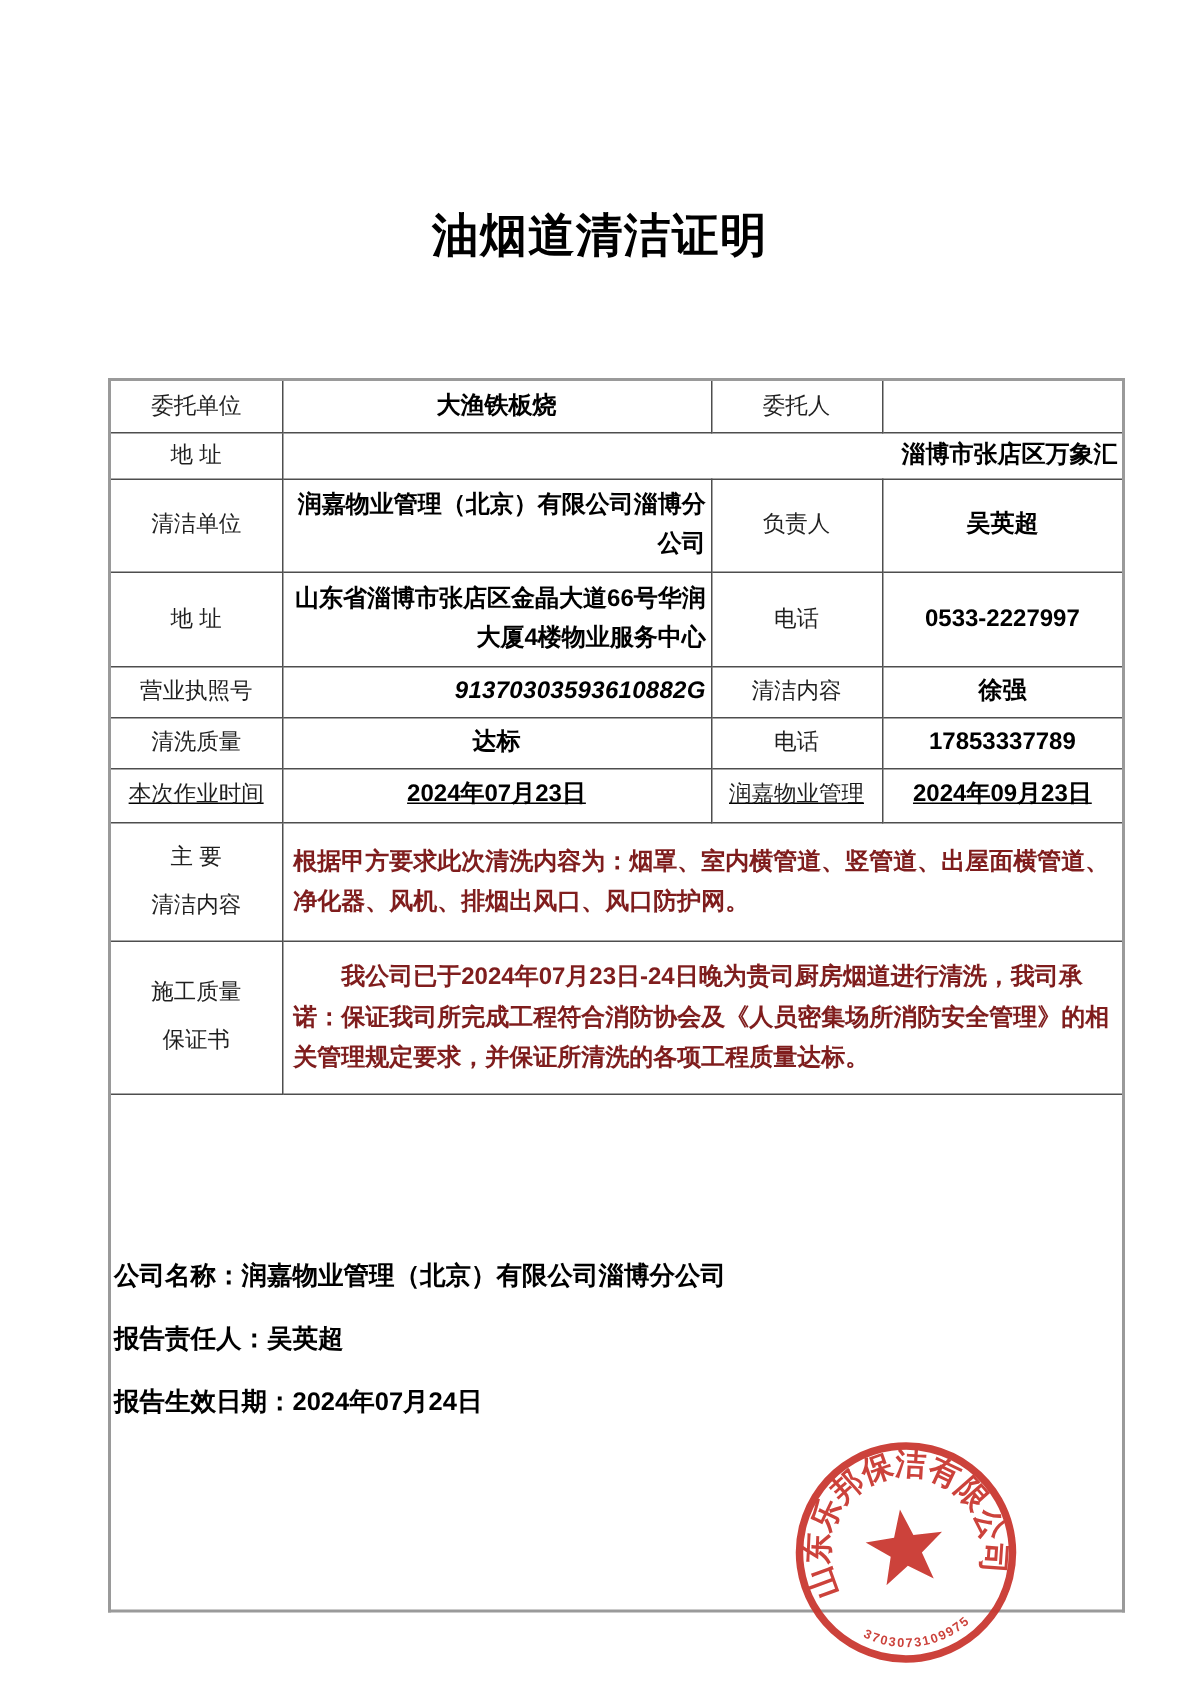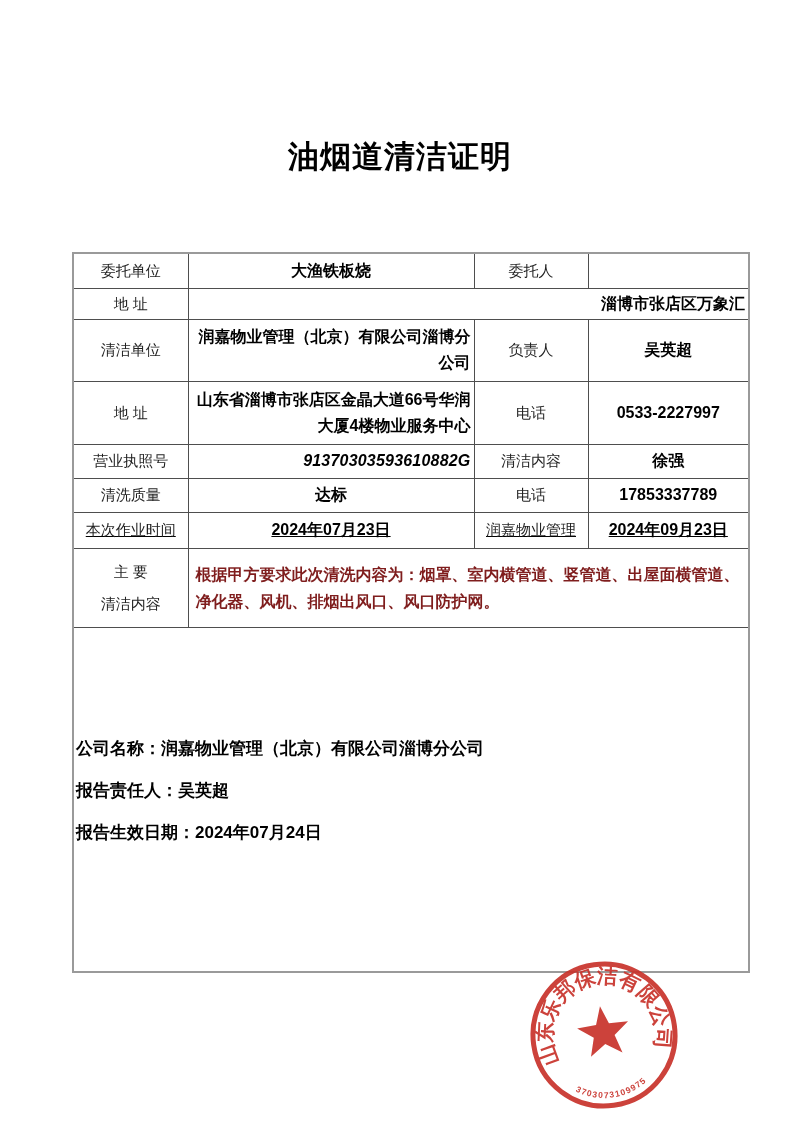--- a/index.html
+++ b/index.html
@@ -158,20 +158,27 @@
         <td class="lbl">润嘉物业管理</td>
         <td class="val center">2024年09月23日</td>
       </tr>
       <tr class="rh8">
         <td class="lbl">
           <div class="lline">主 要</div>
           <div class="lline">清洁内容</div>
         </td>
         <td class="para" colspan="3">根据甲方要求此次清洗内容为：烟罩、室内横管道、竖管道、出屋面横管道、净化器、风机、排烟出风口、风口防护网。</td>
       </tr>
+      <tr class="rh9">
+        <td class="lbl">
+          <div class="lline">施工质量</div>
+          <div class="lline">保证书</div>
+        </td>
+        <td class="para indent" colspan="3">我公司已于2024年07月23日-24日晚为贵司厨房烟道进行清洗，我司承诺：保证我司所完成工程符合消防协会及《人员密集场所消防安全管理》的相关管理规定要求，并保证所清洗的各项工程质量达标。</td>
+      </tr>
       <tr class="rh10">
         <td class="bigcell" colspan="4">
           <div class="footline">公司名称：润嘉物业管理（北京）有限公司淄博分公司</div>
           <div class="footline">报告责任人：吴英超</div>
           <div class="footline">报告生效日期：2024年07月24日</div>
         </td>
       </tr>
     </tbody>
   </table>
 

